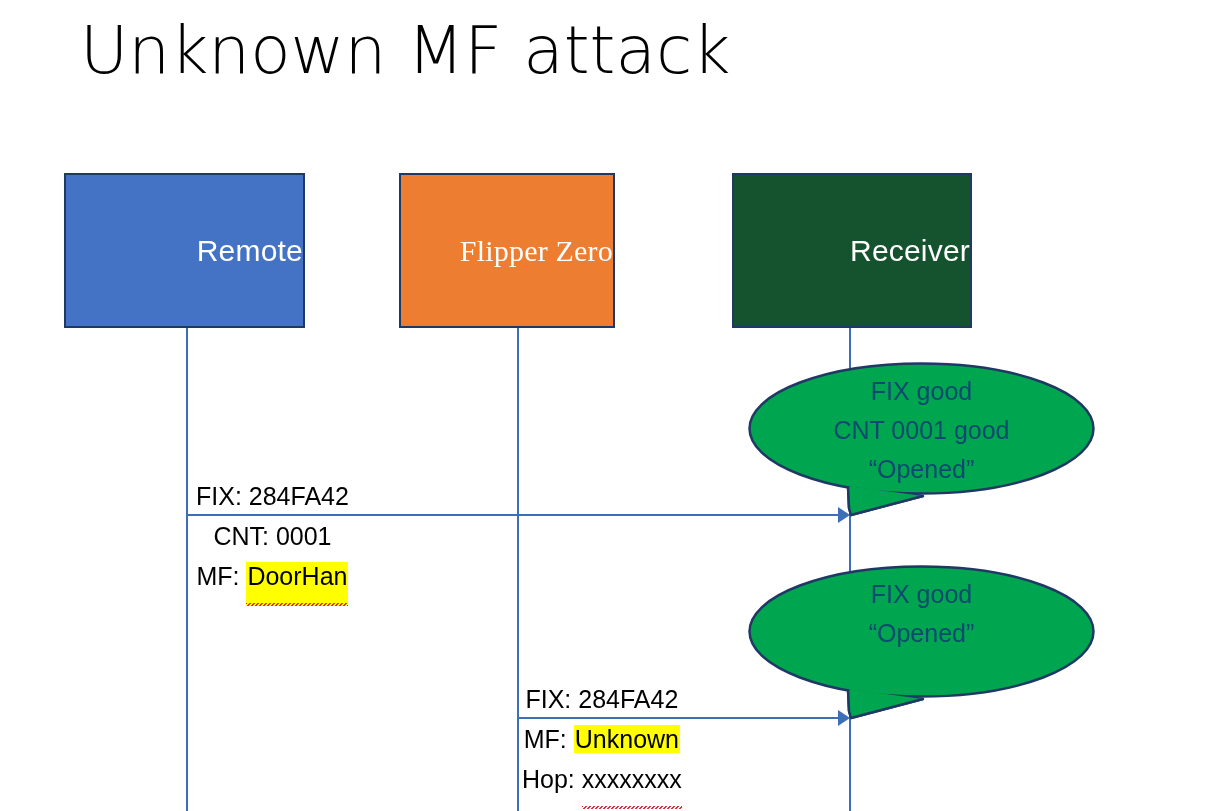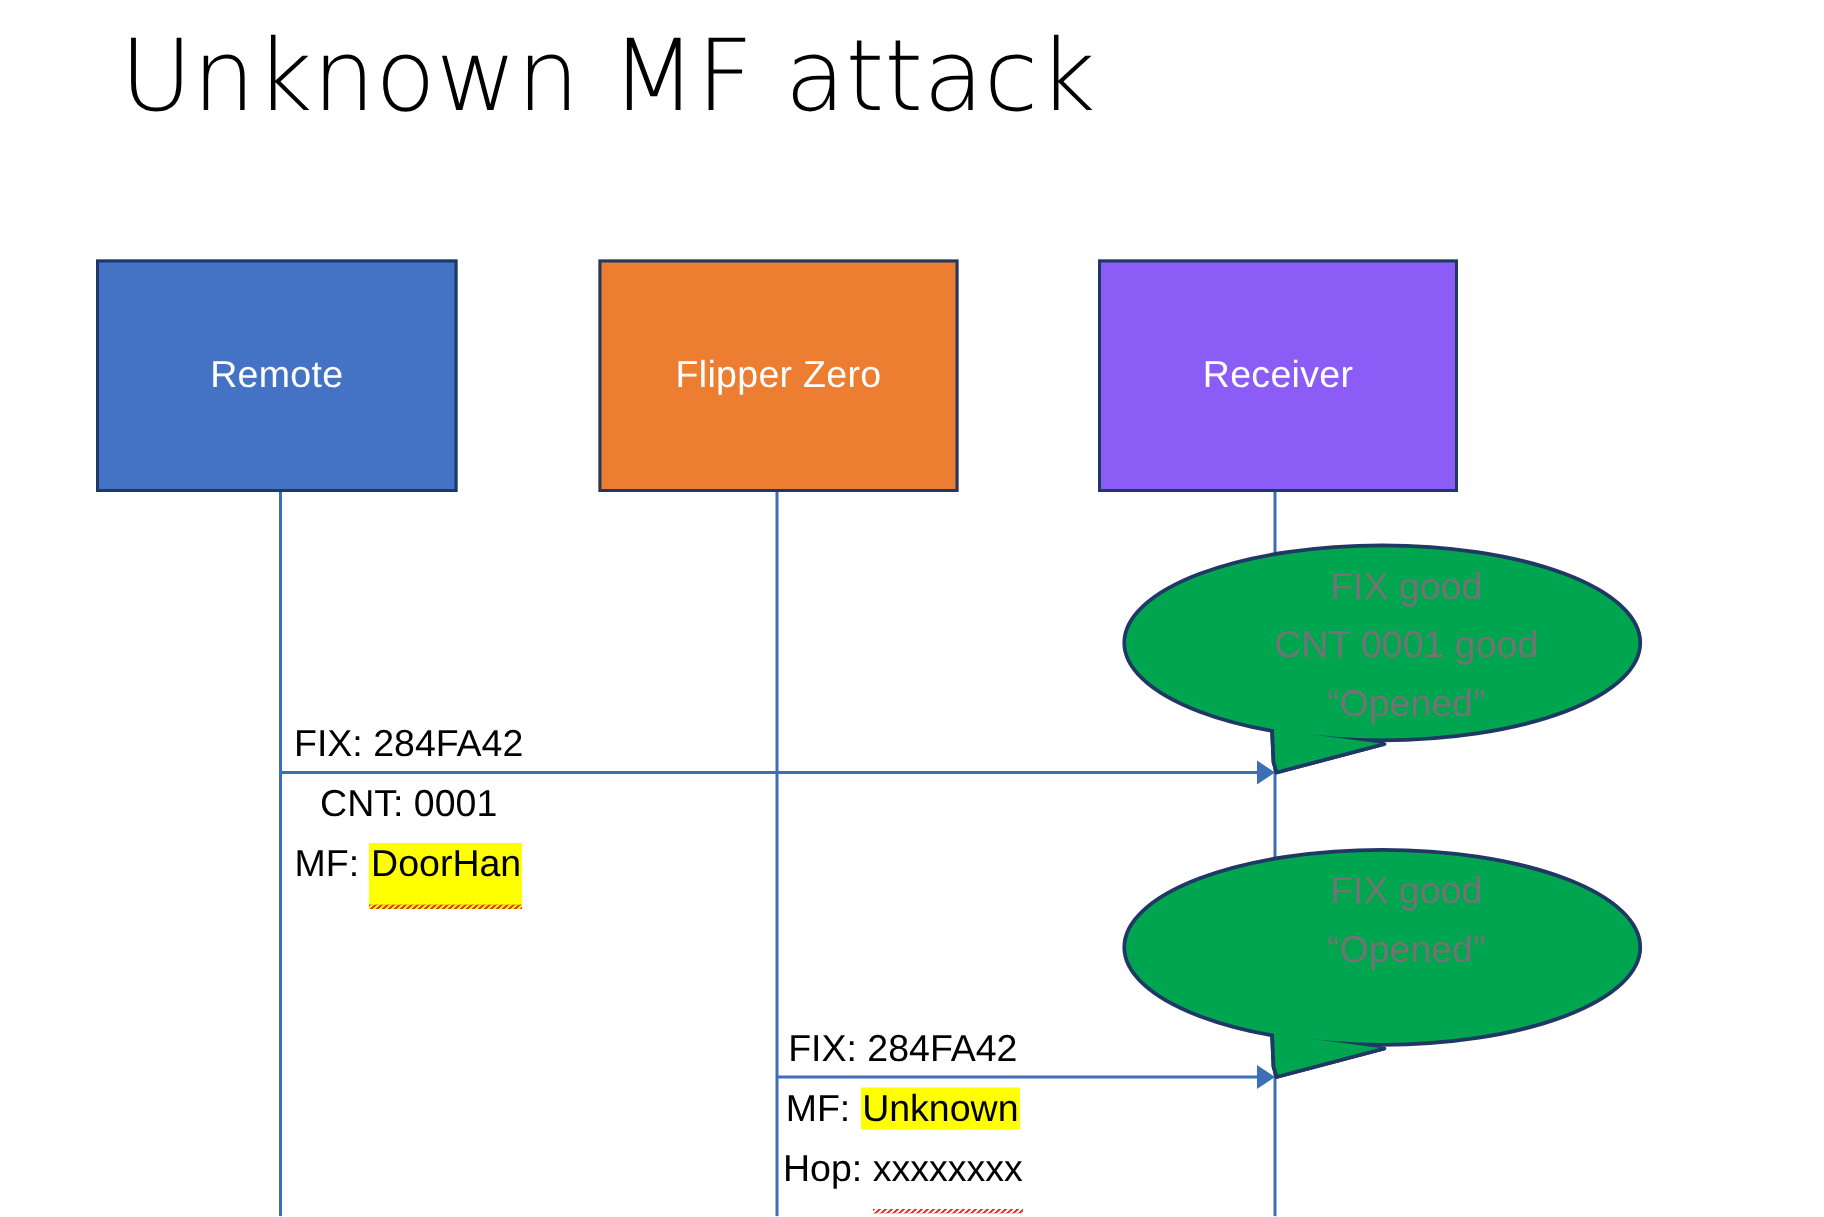--- a/index.html
+++ b/index.html
@@ -35,29 +35,29 @@
     white-space: nowrap;
   }
 
   
   .actor-box {
     position: absolute;
     box-sizing: border-box;
     border: 2px solid #1F3864;
     display: flex;
     align-items: center;
-    justify-content: center;
+    justify-content: flex-end;
     color: #ffffff;
-    font-size: 25px;
+    font-size: 30px;
     font-weight: 400;
     letter-spacing: 0.2px;
   }
   #actor-remote   { left: 40px;  top: 173px; width: 241px; height: 155px; background: #4472C4; }
-  #actor-flipper  { left: 375px; top: 173px; width: 240px; height: 155px; background: #ED7D31; }
-  #actor-receiver { left: 708px; top: 173px; width: 240px; height: 155px; background: #8b5cf6; }
+  #actor-flipper  { left: 375px; top: 173px; width: 216px; height: 155px; background: #ED7D31; font-family: Liberation Serif, serif; }
+  #actor-receiver { left: 708px; top: 173px; width: 240px; height: 155px; background: #14532d; }
 
   
   .lifeline {
     position: absolute;
     width: 2px;
     background: #3D6FB6;
   }
   #lifeline-remote   { left: 162px; top: 328px; height: 483px; }
   #lifeline-flipper  { left: 493px; top: 328px; height: 483px; }
   #lifeline-receiver { left: 825px; top: 328px; height: 483px; }
@@ -111,25 +111,25 @@
   .callout {
     position: absolute;
     width: 347px;
     height: 133px;
   }
   #callout-1 { left: 724px; top: 362px; }
   #callout-2 { left: 724px; top: 565px; }
   .callout svg { position: absolute; left: 0; top: 0; overflow: visible; }
   .callout-text {
     position: absolute;
-    left: 16px;
+    left: 0;
     top: 10px;
     width: 347px;
     text-align: center;
-    color: #737373;
+    color: #0c4a6e;
     font-size: 25px;
     line-height: 39px;
     pointer-events: none;
   }
   .callout-line { display: block; }
 </style>
 </head>
 <body>
 
 <div id="slide">

